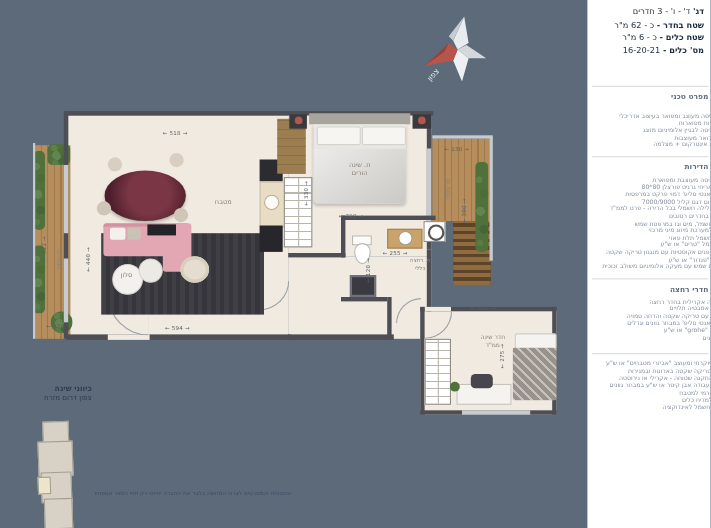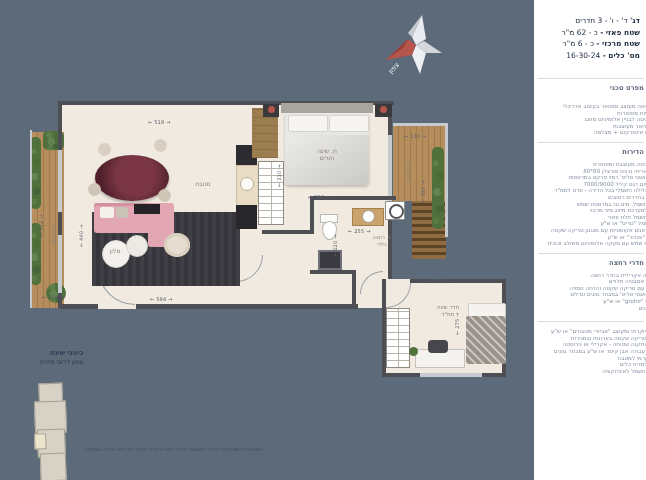--- a/index.html
+++ b/index.html
@@ -1,21 +1,21 @@
 <!DOCTYPE html>
 <html><head>
 <meta charset="utf-8">
 <style>
   html,body{margin:0;padding:0;}
   .page{position:relative;width:646px;height:480px;background:#5c6a79;overflow:hidden;
         font-family:"DejaVu Sans",sans-serif;}
   .abs{position:absolute;}
   
   .panel{position:absolute;top:0;right:0;width:112px;height:480px;background:#ffffff;overflow:hidden;}
-  .apt-header{position:absolute;top:15px;right:6px;direction:rtl;text-align:right;color:#1d2b3f;
+  .apt-header{position:absolute;top:5px;right:6px;direction:rtl;text-align:right;color:#1d2b3f;
               font-size:7.5px;line-height:11.5px;white-space:nowrap;}
   .apt-header .b{font-weight:bold;}
   .spec{position:absolute;top:72px;right:-16px;width:150px;direction:rtl;text-align:right;}
   .spec hr{border:0;border-top:1px solid #dcdcdc;margin:6px 18px 0 26px;}
   .sec-title{font-size:6.8px;font-weight:bold;color:#5e6a7d;padding-right:18px;margin-top:5px;line-height:9px;}
   .sec-list{margin:4px 0 0 0;padding:0;list-style:none;font-size:5.6px;line-height:6.6px;color:#8590a1;}
   .sec-list div{white-space:nowrap;}
   .mt{margin-top:10px;}
   
   .compass{position:absolute;left:383px;top:10px;width:62px;height:70px;}
@@ -209,30 +209,30 @@
 
   <div class="disclaimer">התוכניות והמפרטים לצרכי המחשה בלבד את החברה יחייבו רק חוזי המכר ונספחיו</div>
 
   <div class="panel">
     <div class="apt-header">
       <div>
         <span class="b">דג'</span>
         <span>ד' - ו' - 3 חדרים</span>
       </div>
       <div>
-        <span class="b">שטח פאזי -</span>
+        <span class="b">שטח בחדר -</span>
         <span>כ - 62 מ"ר</span>
       </div>
       <div>
-        <span class="b">שטח מרכזי -</span>
+        <span class="b">שטח כלים -</span>
         <span>כ - 6 מ"ר</span>
       </div>
       <div>
         <span class="b">מס' כלים -</span>
-        <span>16-30-24</span>
+        <span>16-20-21</span>
       </div>
     </div>
 
     <div class="spec">
       <hr>
       <div class="sec-title">מפרט טכני</div>
       <div class="sec-list mt">
         <div>לובי כניסה מעוצב ומפואר בעיצוב אדריכלי</div>
         <div>2 מעליות מפוארות</div>
         <div>דלת כניסה לבניין אלומיניום מזוגג</div>

